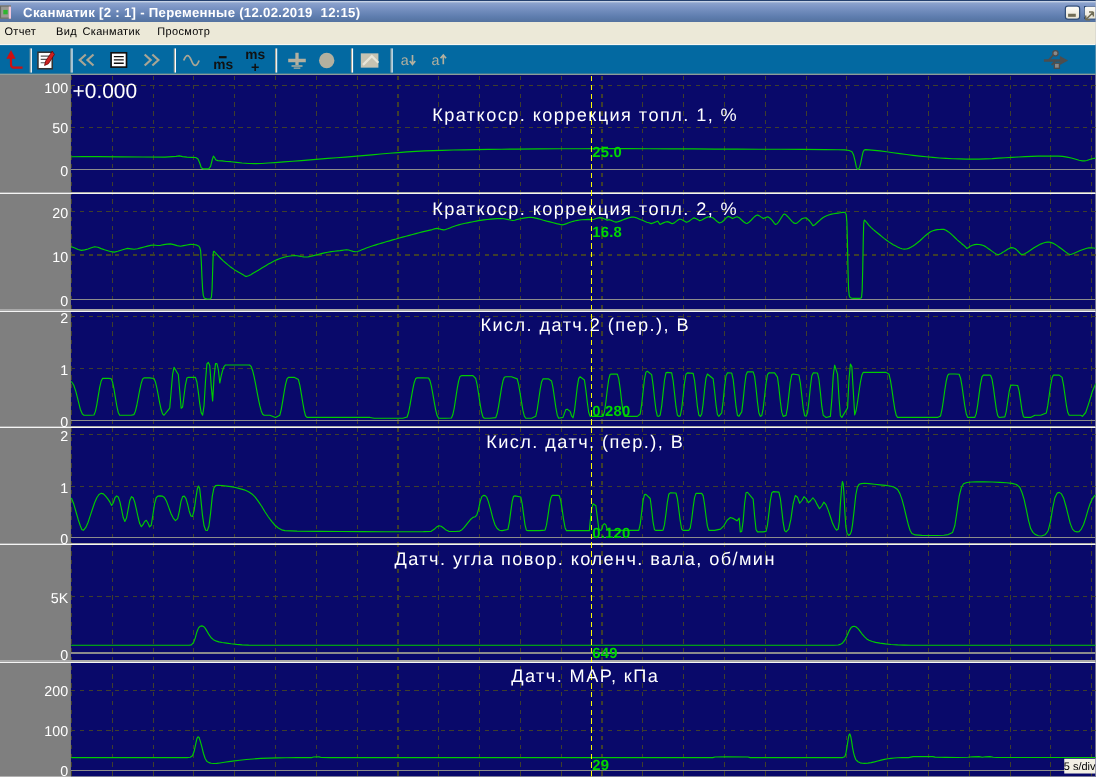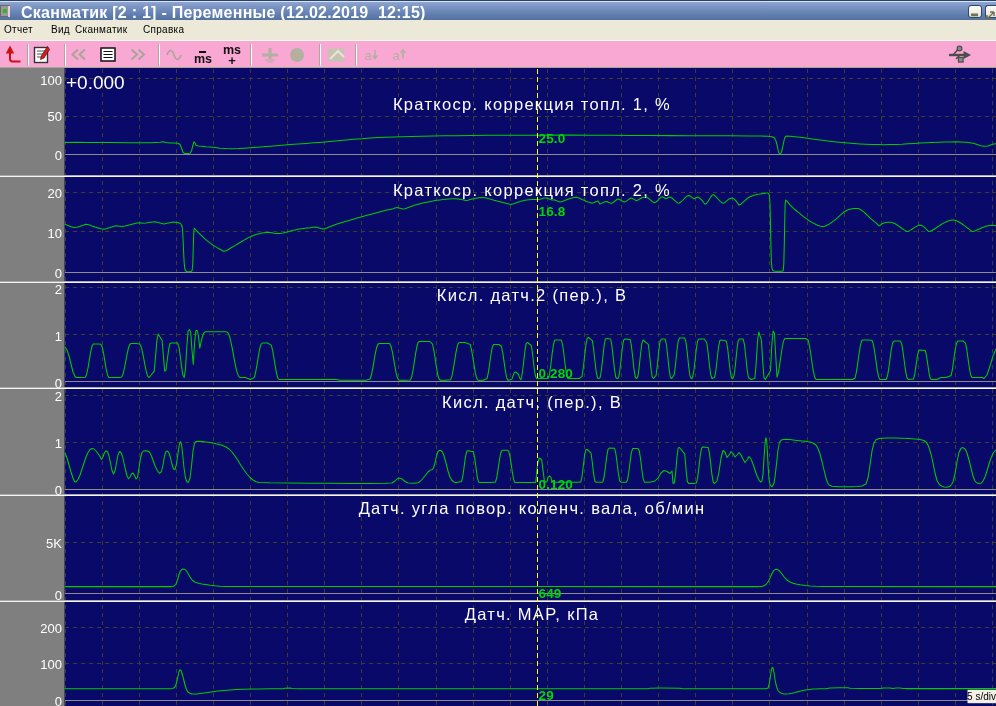--- a/index.html
+++ b/index.html
@@ -1,26 +1,26 @@
 <!DOCTYPE html>
 <html><head><meta charset="utf-8">
 <style>
 *{margin:0;padding:0;box-sizing:border-box;}
 html,body{width:996px;height:706px;overflow:hidden;background:#ece9d8;font-family:"Liberation Sans",sans-serif;}
 #titlebar{position:absolute;left:0;top:0;width:996px;height:20px;
  background:linear-gradient(#93a9d0 0%,#7b94c4 30%,#5e7dae 75%,#54729f 100%);
  border-top:1px solid #24406e;box-shadow:inset 0 1px 0 #d9e3f3;}
-#titlebar .txt{position:absolute;left:21px;top:3px;color:#fff;font-size:16px;font-weight:bold;letter-spacing:0.25px;white-space:pre;}
+#titlebar .txt{position:absolute;left:21px;top:3px;color:#fff;font-size:12px;font-weight:bold;letter-spacing:0.25px;white-space:pre;}
 #appicon{position:absolute;left:0px;top:4px;width:10px;height:12px;background:#9a9a94;border:1px solid #6a6a64;}
 #appicon .g{position:absolute;left:2px;top:3px;width:4px;height:4px;background:#2fb52f;}
 #appicon .p{position:absolute;right:-1px;top:0px;width:2px;height:11px;background:#f2c8dc;}
 .tbtn{position:absolute;top:4px;width:14px;height:13px;background:linear-gradient(#fdfcf7,#e8e4d3);border:1.5px solid #2c486f;border-radius:3px;}
 #menubar{position:absolute;left:0;top:20px;width:996px;height:20px;background:#ece9d8;color:#000;font-size:10px;letter-spacing:0.3px;}
 #menubar span{position:absolute;top:3.5px;}
-#toolbar{position:absolute;left:0;top:40px;width:996px;height:28px;background:#f9a8d4;border-top:1px solid #f8f7f2;border-bottom:1px solid #a9a695;}
+#toolbar{position:absolute;left:0;top:40px;width:996px;height:28px;background:#0369a1;border-top:1px solid #f8f7f2;border-bottom:1px solid #a9a695;}
 #chartwrap{position:absolute;left:0;top:0;width:996px;height:706px;}
 </style></head>
 <body>
 <div id="chartwrap">
     <svg width="996" height="706" viewBox="0 0 996 706" style="position:absolute;left:0;top:0;" font-family="Liberation Sans, sans-serif">
 <rect x="0" y="68.0" width="996" height="638.0" fill="#7f7f7f"></rect>
 <rect x="64.5" y="68.0" width="931.5" height="638.0" fill="#09096a"></rect>
 <path d="M65.0 69.0V706M102.1 69.0V706M139.2 69.0V706M176.3 69.0V706M213.4 69.0V706M250.5 69.0V706M287.6 69.0V706M324.7 69.0V706M361.8 69.0V706M398.9 69.0V706M436.0 69.0V706M473.1 69.0V706M510.2 69.0V706M547.3 69.0V706M584.4 69.0V706M621.5 69.0V706M658.6 69.0V706M695.7 69.0V706M732.8 69.0V706M769.9 69.0V706M807.0 69.0V706M844.1 69.0V706M881.2 69.0V706M918.3 69.0V706M955.4 69.0V706M992.5 69.0V706" stroke="#3f3e2c" stroke-width="1" stroke-dasharray="4 4" fill="none" shape-rendering="crispEdges"></path>
 <path d="M64.5 78.0H996M64.5 116.2H996M64.5 192.3H996M64.5 231.8H996M64.5 287.9H996M64.5 334.9H996M64.5 395.0H996M64.5 442.0H996M64.5 542.4H996M64.5 627.8H996M64.5 663.8H996" stroke="#3f3e2c" stroke-width="1" stroke-dasharray="4 4" fill="none" shape-rendering="crispEdges"></path>
 <path d="M64.5 154.4H996M64.5 272.2H996M64.5 381.9H996M64.5 489.0H996M64.5 593.6H996M64.5 700.6H996" stroke="#8c8c8c" stroke-width="1" fill="none" shape-rendering="crispEdges"></path>
@@ -85,21 +85,21 @@
         <rect x="2" y="3.5" width="7" height="2.8" fill="#716d56"></rect>
       </svg></div>
 <div class="tbtn" style="left:985px;width:11px;border-right:none;border-radius:3px 0 0 3px;"><svg width="9" height="10" viewBox="0 0 9 10">
         <path d="M1 9 L8 2 M8 2 L4 2 M8 2 L8 6 M1 9 L5 9 M1 9 L1 5" stroke="#716d56" stroke-width="1.4" fill="none"></path>
       </svg></div>
 </div>
 <div id="menubar">
     <span style="left:4px">Отчет</span>
     <span style="left:51px">Вид</span>
     <span style="left:75px">Сканматик</span>
-    <span style="left:143px">Справка</span>
+    <span style="left:143px">Просмотр</span>
   </div>
 <div id="toolbar">
     <svg width="996" height="30" viewBox="0 0 996 30" style="position:absolute;left:0;top:0" font-family="Liberation Sans, sans-serif">
 <path d="M20.5 20.5 L12.5 20.5 Q10 20.5 10 17.5 L10 11" stroke="#cc1111" stroke-width="2" fill="none"></path>
 <path d="M10 4.5 L5.8 12.5 L14.2 12.5 Z" fill="#cc1111"></path>
 <rect x="27" y="3" width="1" height="22" fill="#aca899"></rect>
       <rect x="28" y="3" width="1" height="22" fill="#ffffff"></rect>
 <rect x="34.5" y="6.5" width="13" height="15" fill="#fff" stroke="#333" stroke-width="1.4"></rect>
 <path d="M37 10 H45 M37 13 H45 M37 16 H42" stroke="#555" stroke-width="1"></path>
 <path d="M47.5 5.5 L41.5 14.5 L40.5 18.5 L44 17 L49.5 8.5 Z" fill="#cf2020" stroke="#6a0000" stroke-width="0.7"></path>

